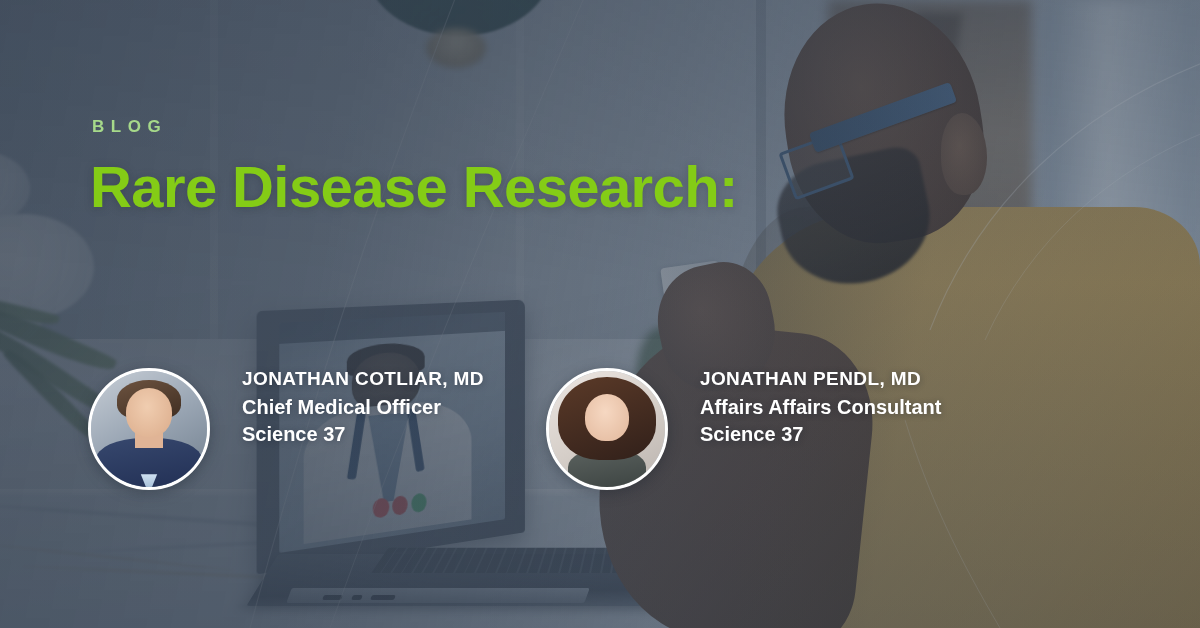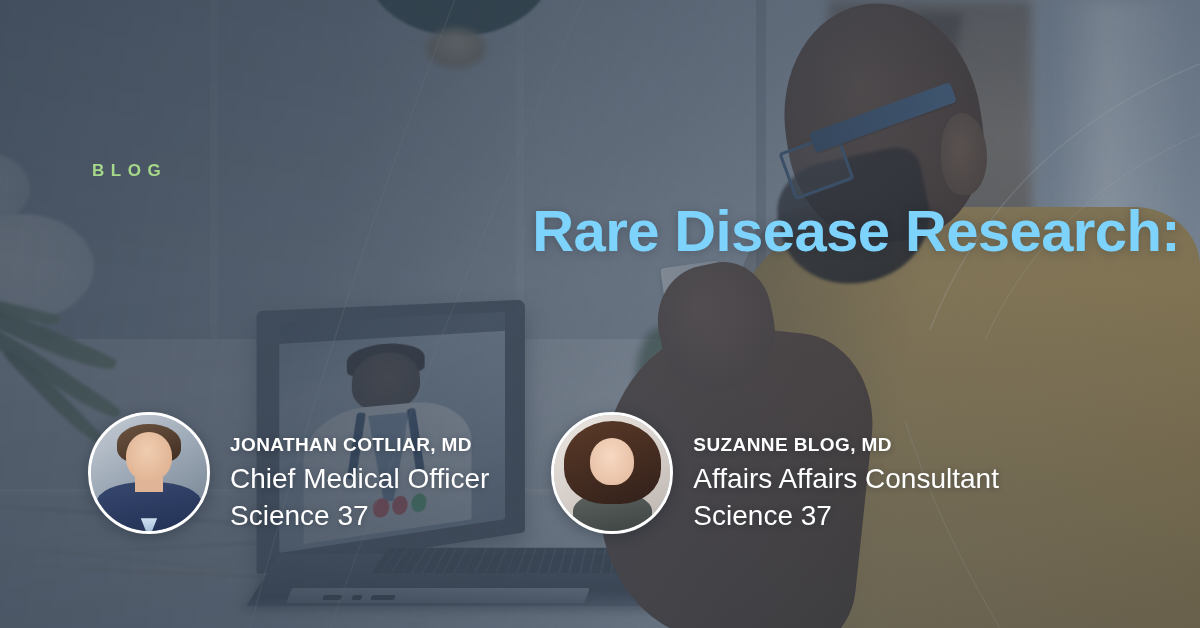--- a/index.html
+++ b/index.html
@@ -282,48 +282,47 @@
        rgba(62,75,92,.60) 52%,
        rgba(66,79,96,.42) 74%,
        rgba(70,84,101,.30) 100%);
   }
   .overlay-2 {
     position:absolute; inset:0;
     background:linear-gradient(180deg, rgba(48,60,76,.30) 0%, rgba(48,60,76,.10) 45%, rgba(48,60,76,.26) 100%);
   }
 
   
-  .content { position:absolute; inset:0;margin-top:44px; }
+  .content { position:absolute; inset:0; }
 
   .eyebrow {
     position:absolute; left:92px; top:117px;
     font-size:17px; font-weight:bold;
     letter-spacing:6.5px;
     color:#a6d98a;
   }
 
   .title {
     position:absolute; left:90px; top:150px;
     width:1090px;
-    color:#7dd3fc;
+    color:#84cc16;
     font-size:58px;
     font-weight:bold;
     line-height:1.27;
     letter-spacing:-0.6px;
     text-shadow:0 1px 10px rgba(25,32,44,.28);
-    text-align:right;
   }
   .title-line { display:block; white-space:nowrap; }
 
   .speakers {
     position:absolute; left:88px; top:368px;
     display:flex;
     gap:62px;
   }
-  .speaker { display:flex; align-items:flex-end; gap:20px; }
+  .speaker { display:flex; align-items:flex-start; gap:32px; }
 
   .avatar {
     width:122px; height:122px;
     border-radius:50%;
     border:3px solid #ffffff;
     overflow:hidden;
     position:relative;
     box-shadow:0 3px 14px rgba(20,28,40,.35);
     flex:none;
     background:#b9c3cd;
@@ -344,22 +343,22 @@
   .av-neck { position:absolute; left:38%; top:52%; width:24%; height:14%; background:#e0b496; }
 
   .sp-text { color:#ffffff; }
   .sp-name {
     font-size:19px; font-weight:bold;
     letter-spacing:.4px;
     margin-bottom:4px;
     text-shadow:0 1px 6px rgba(25,32,44,.4);
   }
   .sp-role, .sp-org {
-    font-size:28px;
-    font-weight:normal;
+    font-size:20px;
+    font-weight:bold;
     line-height:1.33;
     text-shadow:0 1px 6px rgba(25,32,44,.4);
   }
 </style>
 </head>
 <body>
 
 <div class="banner">
 
   <div class="bg">
@@ -471,21 +470,21 @@
 
       <div class="speaker">
         <div class="avatar">
           <div class="av-bg av2-bg"></div>
           <div class="av-body av2-body"></div>
           <div class="av-neck"></div>
           <div class="av-hair av2-hair"></div>
           <div class="av-face av2-face"></div>
         </div>
         <div class="sp-text">
-          <div class="sp-name">SUZANNE BLOG, MD</div>
+          <div class="sp-name">JONATHAN PENDL, MD</div>
           <div class="sp-role">Affairs Affairs Consultant</div>
           <div class="sp-org">Science 37</div>
         </div>
       </div>
 
     </div>
   </div>
 </div>
 
 </body></html>

